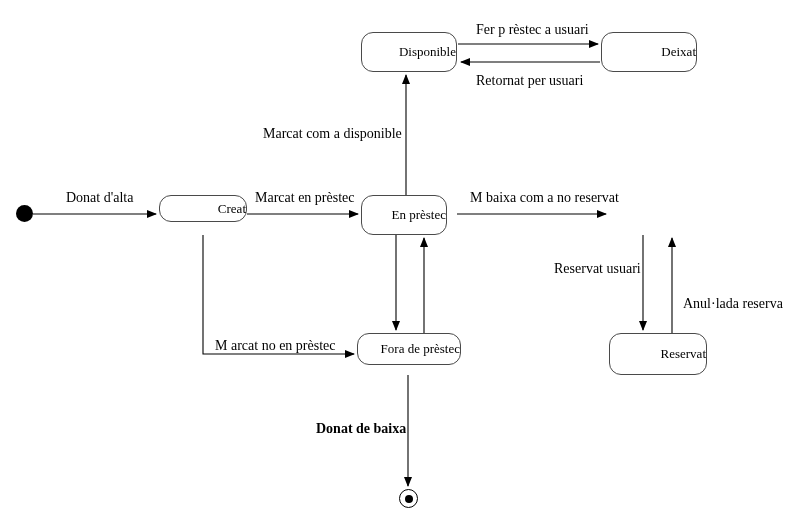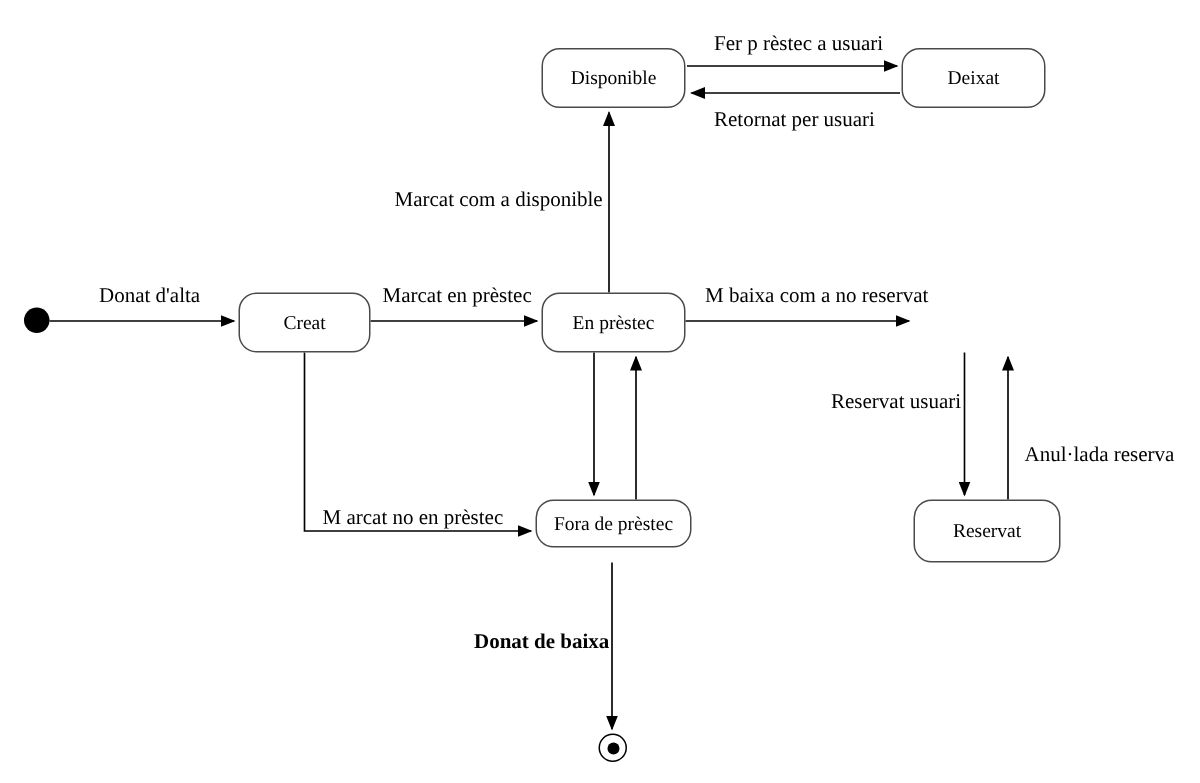--- a/index.html
+++ b/index.html
@@ -24,21 +24,21 @@
     pointer-events: none;
   }
   .state-node {
     position: absolute;
     box-sizing: border-box;
     border: 1px solid #4a4a4a;
     border-radius: 12px;
     background: #ffffff;
     display: flex;
     align-items: center;
-    justify-content: center;
+    justify-content: flex-end;
     font-family: "Liberation Serif", serif;
     font-size: 13px;
     color: #000000;
     white-space: nowrap;
   }
   .edge-label {
     position: absolute;
     font-family: "Liberation Serif", serif;
     font-size: 14px;
     color: #000000;
@@ -108,25 +108,25 @@
       <line x1="396" y1="235" x2="396" y2="330" marker-end="url(#arrow)"></line>
 
       <line x1="424" y1="333" x2="424" y2="238" marker-end="url(#arrow)"></line>
 
       <line x1="408" y1="375" x2="408" y2="486" marker-end="url(#arrow)"></line>
     </g>
   </svg>
 
   <div class="initial-node" style="left:16px; top:205px;"></div>
 
-  <div class="state-node" style="left:159px; top:195px; width:88px; height:40px;">
+  <div class="state-node" style="left:159px; top:195px; width:88px; height:27px;">
     <span>Creat</span>
   </div>
 
-  <div class="state-node" style="left:361px; top:195px; width:96px; height:40px;">
+  <div class="state-node" style="left:361px; top:195px; width:86px; height:40px;">
     <span>En prèstec</span>
   </div>
 
   <div class="state-node" style="left:361px; top:32px; width:96px; height:40px;">
     <span>Disponible</span>
   </div>
 
   <div class="state-node" style="left:601px; top:32px; width:96px; height:40px;">
     <span>Deixat</span>
   </div>

